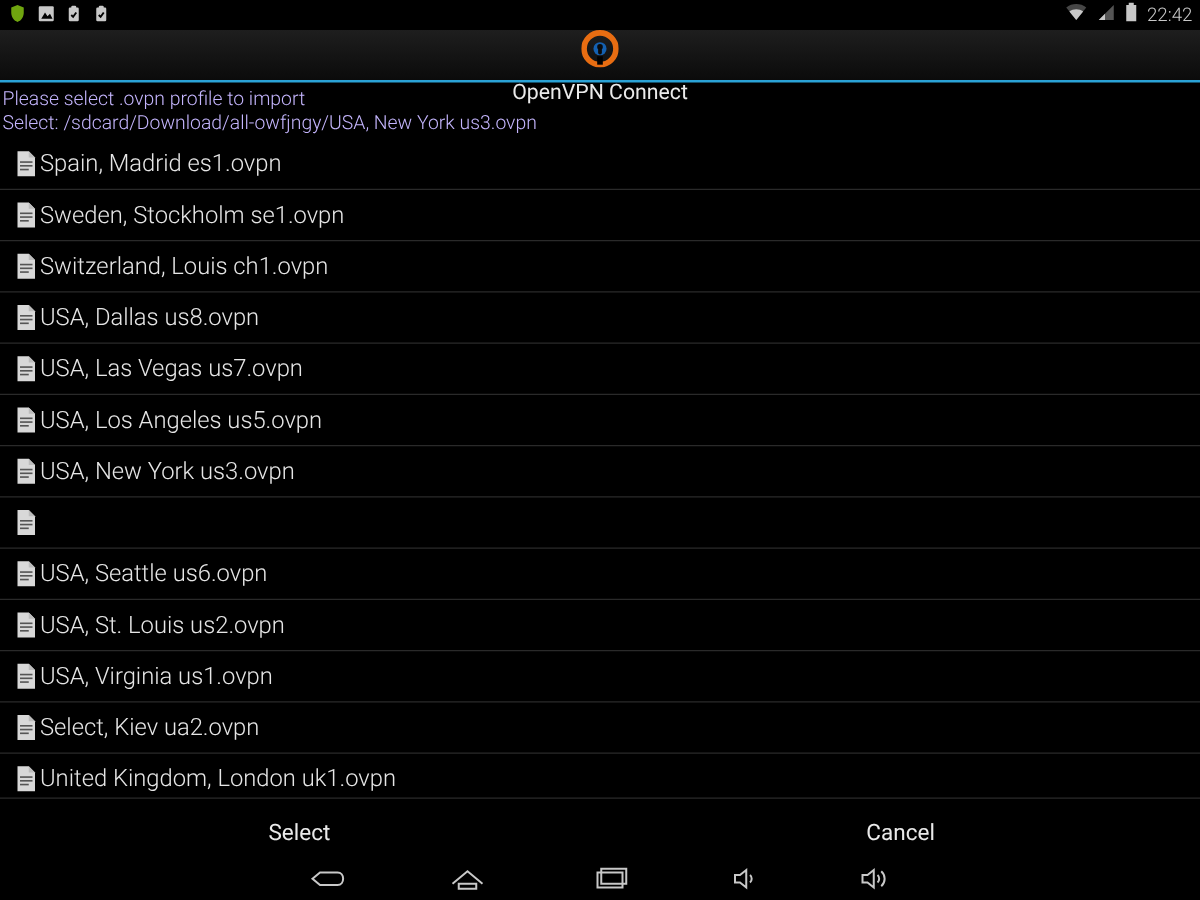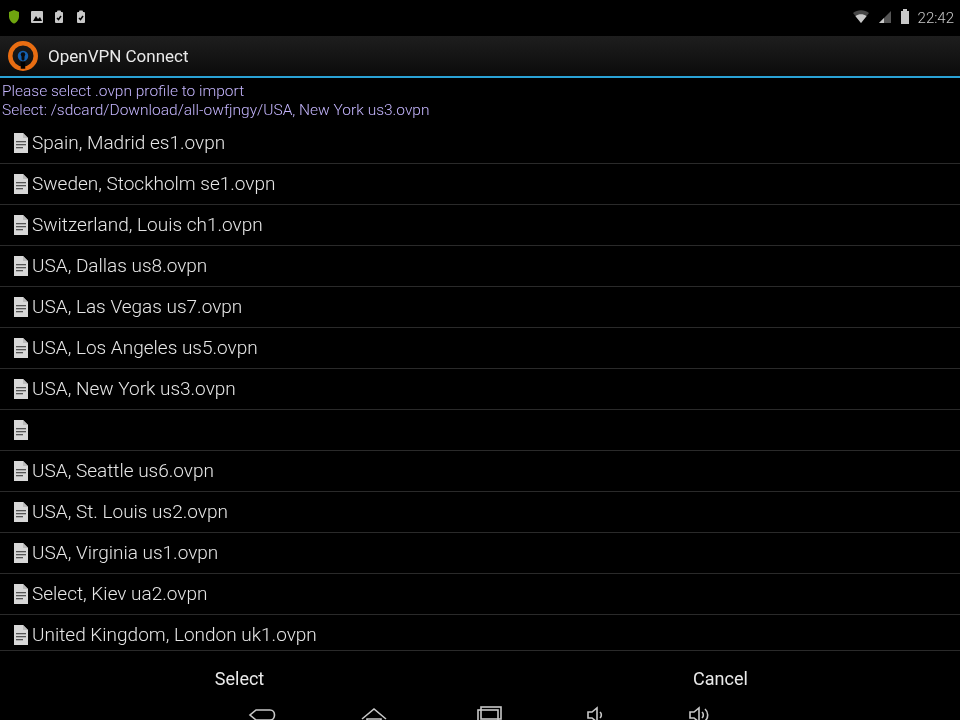--- a/index.html
+++ b/index.html
@@ -3,31 +3,32 @@
 <meta charset="utf-8">
 <style>
   * { margin: 0; padding: 0; box-sizing: border-box; }
   html, body {
     width: 960px; height: 720px; overflow: hidden;
     font-family: "Roboto", "Helvetica Neue", Arial, sans-serif;
     background: #000; color: #e8e8e8; font-weight: 300;
     -webkit-font-smoothing: antialiased;
   }
   .status-bar {
-    height: 36px; background: #000; display: flex; align-items: center;
+    height: 24px; background: #000; display: flex; align-items: center;
     padding: 0 6px; color: #c8c8c8; font-size: 14px;
   }
   .status-left { display: flex; gap: 8px; align-items: center; }
   .status-right { margin-left: auto; display: flex; gap: 8px; align-items: center; }
   .status-glyph { font-size: 14px; line-height: 1; }
   .green-glyph { color: #6fa50f; }
   .action-bar {
     height: 42px; display: flex; align-items: center; gap: 10px;
     padding: 0 8px; border-bottom: 2px solid #2aa2d6;
     background: linear-gradient(#1e1e1e, #0b0b0b);
+    flex-direction: column;
   }
   .ovpn-logo svg { display: block; }
   .app-title { font-size: 17px; color: #eaeaea; font-weight: 400; }
   .content { height: 572px; display: flex; flex-direction: column; }
   .subheader { padding: 4px 6px 2px 2px; font-size: 15.5px; color: #c4b5fd; line-height: 1.25; }
   .file-list { flex: 1; overflow: hidden; }
   .file-row {
     height: 41px; display: flex; align-items: center; gap: 2px;
     padding: 0 12px; border-bottom: 1px solid #2a2a2a; cursor: pointer;
   }

